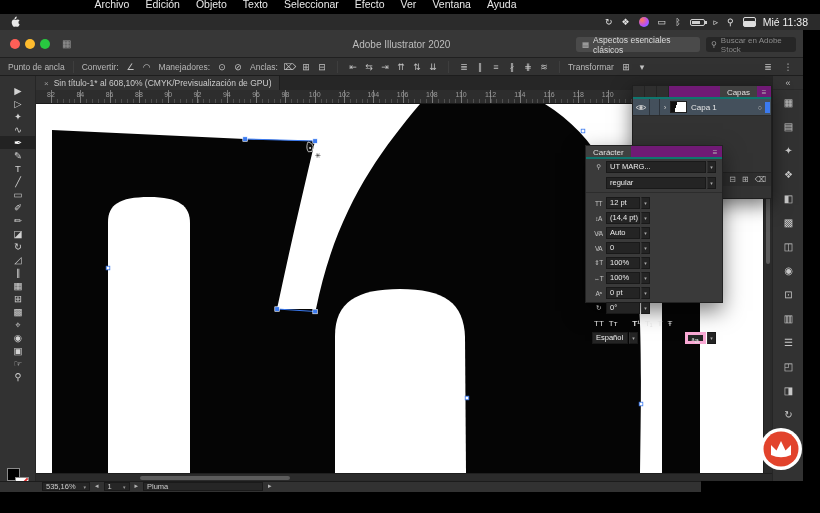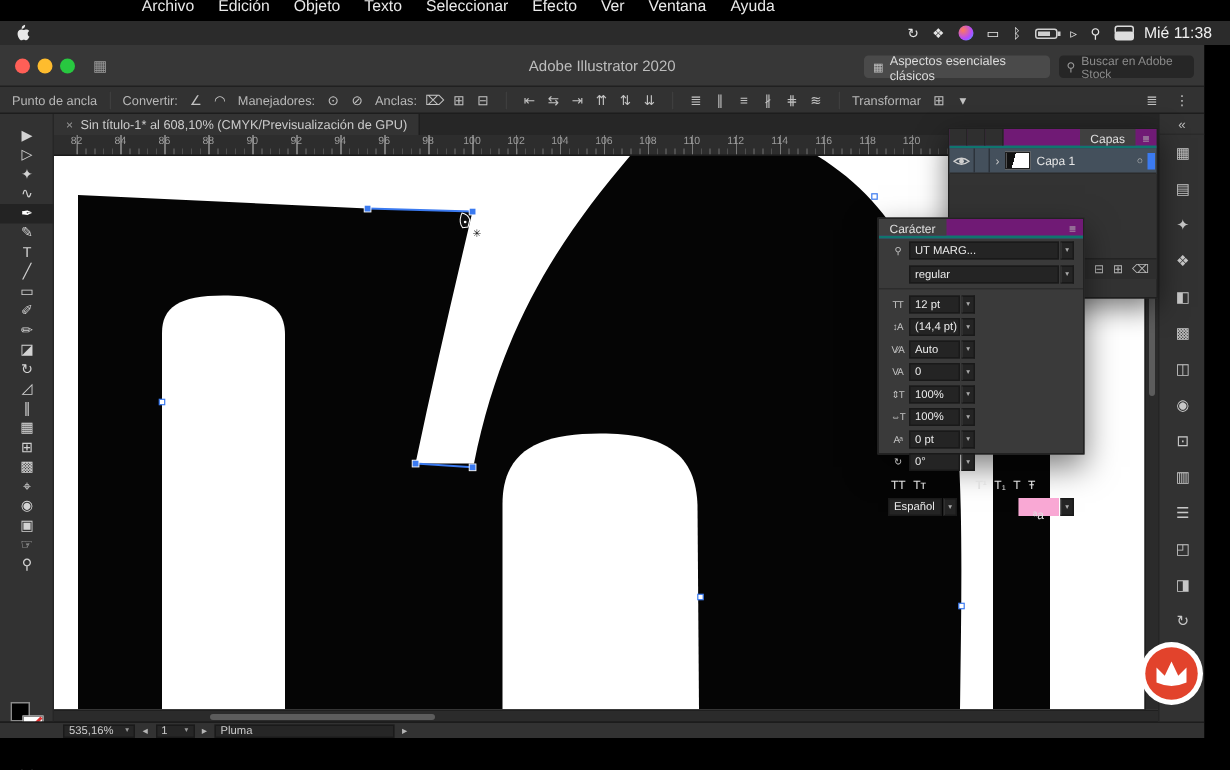--- a/index.html
+++ b/index.html
@@ -95,22 +95,22 @@
   
   #canvas { position:absolute; top:104px; left:36px; width:736px; height:369px; background:#ffffff; overflow:hidden; }
 
   
   #hscroll { position:absolute; top:473px; left:36px; width:736px; height:8px; background:#2b2b2b; border-top:1px solid #1f1f1f; }
   #hscroll .thumb { position:absolute; left:104px; top:1.5px; width:150px; height:4px; background:#5c5c5c; border-radius:2px; }
   #vscroll { position:absolute; top:104px; left:763px; width:9px; height:369px; background:#2b2b2b; border-left:1px solid #1f1f1f; }
   #vscroll .thumb { position:absolute; top:70px; left:2px; width:4px; height:90px; background:#5c5c5c; border-radius:2px; }
 
   
-  #status-bar { position:absolute; top:481px; left:0; width:803px; height:11px; background:#323232;
-    border-top:1px solid #1c1c1c; display:flex; align-items:center; gap:5px; padding-left:42px;
+  #status-bar { position:absolute; top:481px; left:0; width:701px; height:11px; background:#323232;
+    border-top:1px solid #1c1c1c; display:flex; gap:5px; padding-left:42px;
     font-size:7.5px; color:#cccccc; }
   .sb-box { background:#262626; border:1px solid #1a1a1a; height:9px; line-height:8px; padding:0 3px; display:flex; align-items:center; }
   #sb-zoom { width:48px; justify-content:space-between; }
   #sb-zoom::after { content:"▾"; font-size:5px; color:#999; }
   .sb-arrow { color:#b5b5b5; font-size:7px; }
   #sb-artboard { width:26px; justify-content:space-between; }
   #sb-artboard::after { content:"▾"; font-size:5px; color:#999; }
   #sb-tool { width:120px; }
   #sb-expand { color:#b5b5b5; font-size:7px; }
 
@@ -152,22 +152,22 @@
   .cp-ficon { width:13px; font-size:6.5px; color:#c5c5c5; text-align:center; letter-spacing:-0.5px; white-space:nowrap; }
   .cp-box { background:#242424; border:1px solid #191919; height:12px; line-height:10px; font-size:7.5px;
     padding:0 3px; color:#ececec; width:34px; white-space:nowrap; overflow:hidden; }
   .cp-box.grow { flex:1; }
   .cp-chev { width:9px; height:12px; background:#242424; border:1px solid #191919; border-left:1px solid #303030;
     color:#aaa; font-size:5px; line-height:11px; text-align:center; }
   .cp-chev::before { content:"▾"; }
   .cp-grid { display:grid; grid-template-columns:1fr; gap:3px 4px; padding:3px 6px; }
   .cp-field { display:flex; align-items:center; gap:1px; }
   .cp-stylebtn { font-size:8px; color:#e0e0e0; padding:0 2px; }
-  .cp-stylebtn:nth-of-type(3) { margin-left:28px;font-weight:bold; }
-  .cp-snap { margin-left:auto; font-size:8px; color:#e0e0e0; background:#242424; border:6px solid #f9a8d4;
+  .cp-stylebtn:nth-of-type(3) { margin-left:10px;font-weight:bold; }
+  .cp-snap { margin-left:auto; font-size:8px; color:#e0e0e0; background:#242424; border:3px solid #f9a8d4;
     height:12px; line-height:11px; padding:0 4px; }
   #cp-divider { height:1px; background:#2c2c2c; margin:1px 0; }
 
   
   #watermark { position:absolute; left:759px; top:427px; width:44px; height:44px; z-index:10; }
 
   svg text { font-family:"Liberation Sans", sans-serif; }
 </style>
 </head>
 <body>

